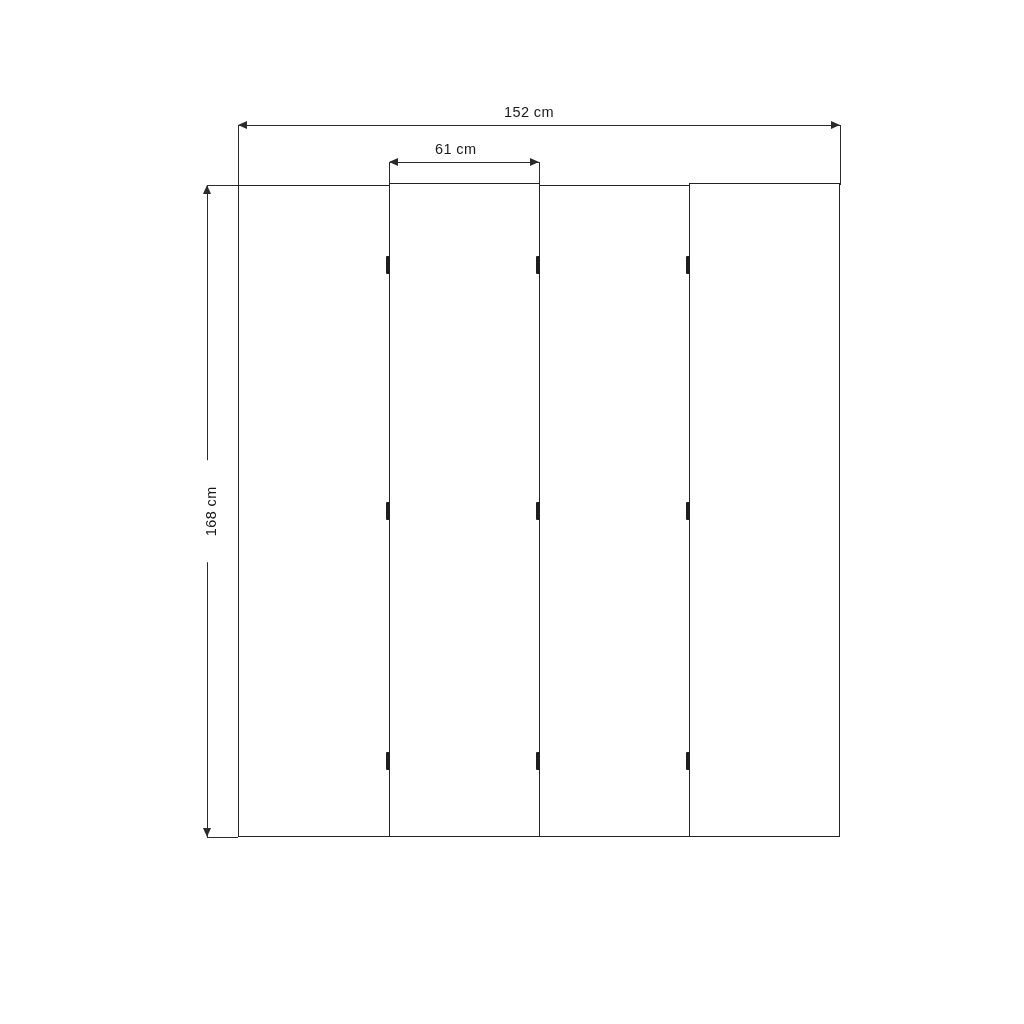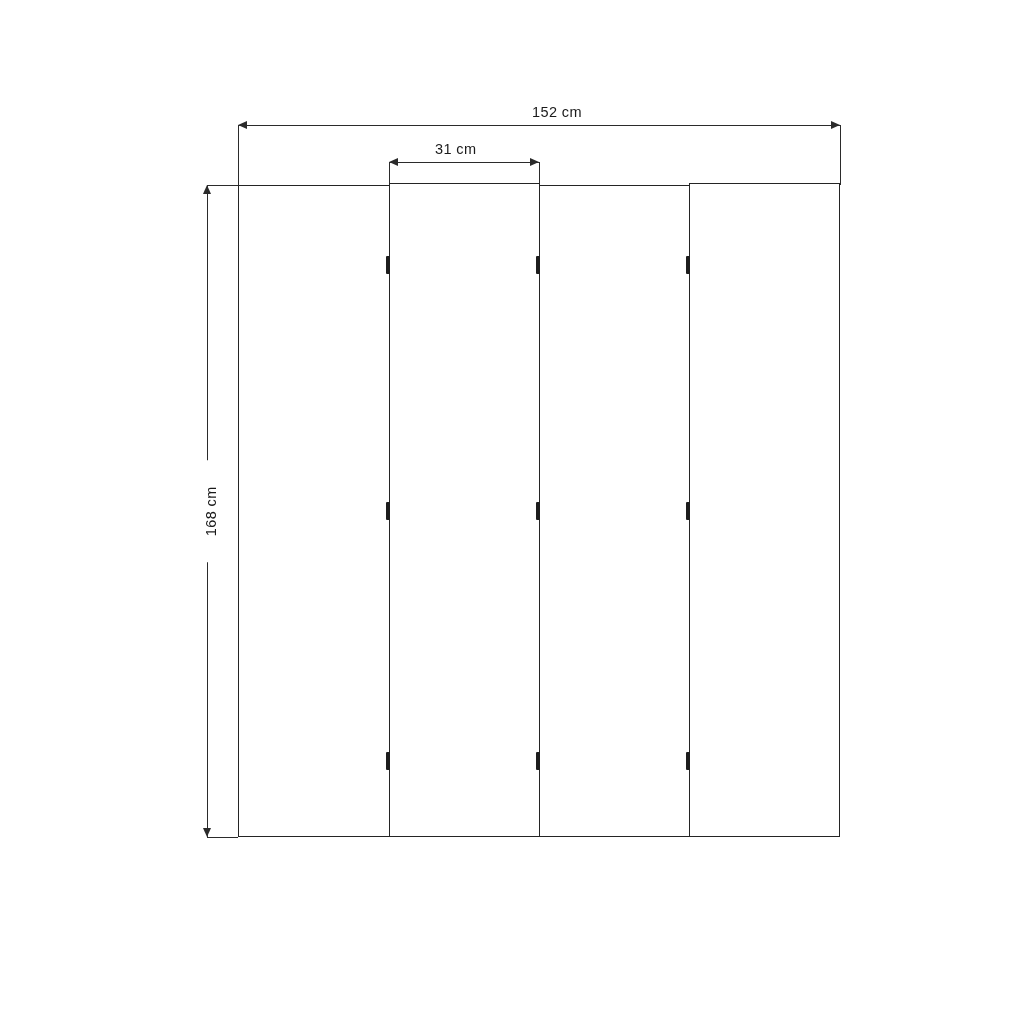--- a/index.html
+++ b/index.html
@@ -96,28 +96,28 @@
 <body>
 
 <div id="stage">
 
   <div class="dim-line h" style="left:238px; top:125px; width:602px;"></div>
   <div class="arrow left" style="left:238px; top:121px;"></div>
   <div class="arrow right" style="left:831px; top:121px;"></div>
 
   <div class="tick v" style="left:238px; top:125px; height:60px;"></div>
   <div class="tick v" style="left:840px; top:125px; height:60px;"></div>
-  <div class="dim-label" style="left:498px; top:105px;margin-left:28px;">152 cm</div>
+  <div class="dim-label" style="left:498px; top:105px;">152 cm</div>
 
   <div class="dim-line h" style="left:389px; top:162px; width:150px;"></div>
   <div class="arrow left" style="left:389px; top:158px;"></div>
   <div class="arrow right" style="left:530px; top:158px;"></div>
   <div class="tick v" style="left:389px; top:162px; height:23px;"></div>
   <div class="tick v" style="left:539px; top:162px; height:23px;"></div>
-  <div class="dim-label" style="left:429px; top:142px;">31 cm</div>
+  <div class="dim-label" style="left:429px; top:142px;">61 cm</div>
 
   <div class="dim-line v" style="left:207px; top:185px; height:652px;"></div>
   <div class="arrow up" style="left:203px; top:185px;"></div>
   <div class="arrow down" style="left:203px; top:828px;"></div>
 
   <div class="tick h" style="left:207px; top:185px; width:31px;"></div>
   <div class="tick h" style="left:207px; top:837px; width:31px;"></div>
   <div class="dim-label vertical" style="left:160px; top:504px; width:90px; text-align:center;">168 cm</div>
 
   <div class="panel" style="left:238px; top:185px; width:152px; height:652px;"></div>

